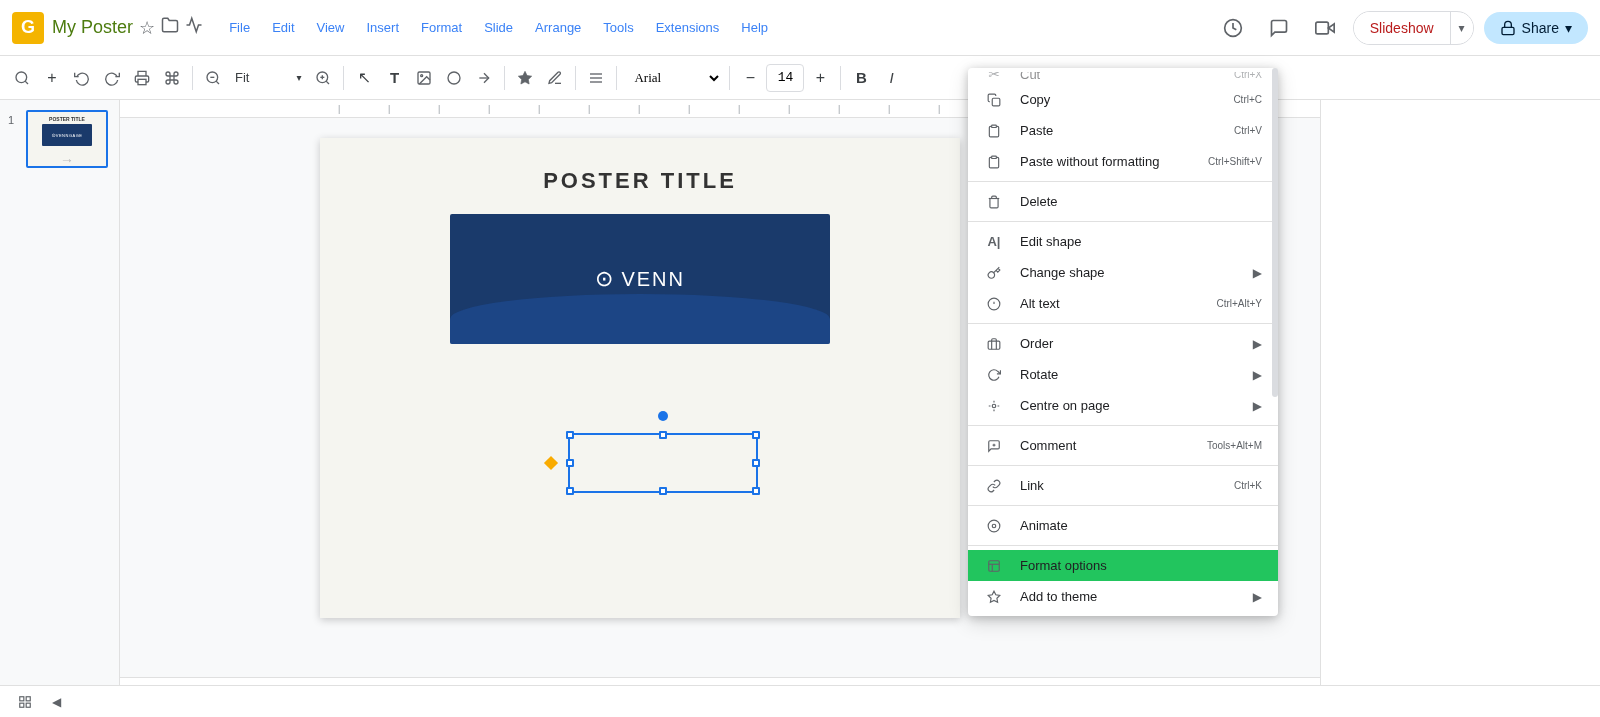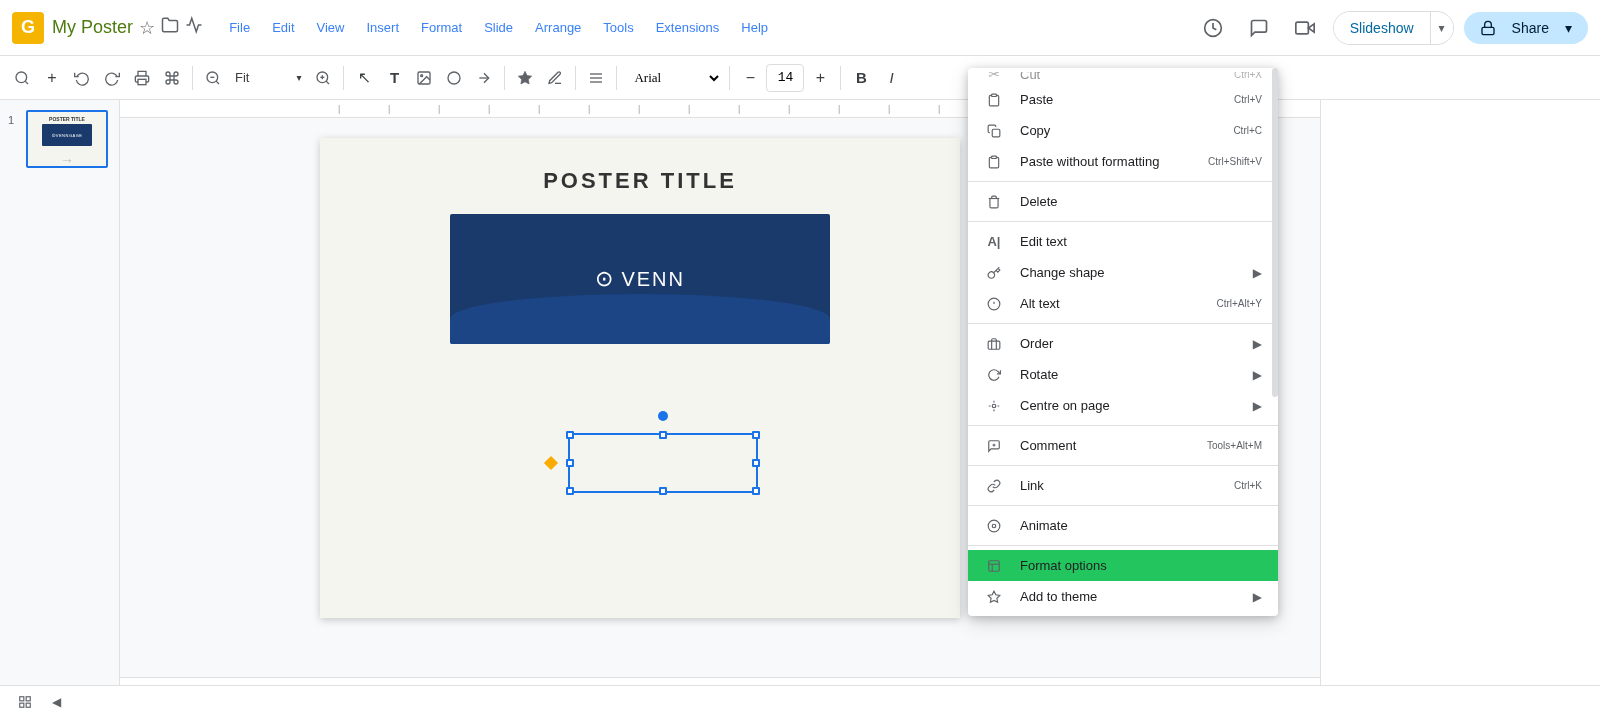--- a/index.html
+++ b/index.html
@@ -28,28 +28,28 @@
     .top-icon-btn {
       width: 36px; height: 36px; border-radius: 50%; border: none;
       background: transparent; cursor: pointer; display: flex; align-items: center;
       justify-content: center; color: #5f6368; font-size: 18px;
     }
     #slideshow-btn {
       display: flex; align-items: center; border: 1px solid #dadce0; border-radius: 20px;
       overflow: hidden; background: #fff; cursor: pointer;
     }
     #slideshow-main {
-      padding: 8px 16px; font-size: 14px; color: #0369a1; border-right: 1px solid #dadce0;
+      padding: 8px 16px; font-size: 14px; color: #b91c1c; border-right: 1px solid #dadce0;
       background: #fff;
     }
     #slideshow-arrow {
       padding: 8px 8px; background: #fff; color: #5f6368; font-size: 12px;
     }
     #share-btn {
-      display: flex; align-items: flex-end; gap: 16px;
+      display: flex; align-items: flex-end; gap: 6px;
       background: #c2e7ff; border: none; border-radius: 20px;
       padding: 8px 16px; font-size: 14px; color: #001d35; cursor: pointer;
     }
 
     
     #toolbar {
       display: flex; align-items: center; height: 44px;
       background: #fff; border-bottom: 1px solid #e0e0e0;
       padding: 0 8px; gap: 2px; position: relative; z-index: 10;
     }
@@ -459,42 +459,42 @@
 
   <div class="ctx-item" style="opacity:0.5; overflow:hidden; height:12px; padding-top:0;">
     <span class="ctx-icon">✂</span>
     <span class="ctx-label">Cut</span>
     <span class="ctx-shortcut">Ctrl+X</span>
   </div>
 
   <div class="ctx-item">
     <span class="ctx-icon">
       <svg width="14" height="14" viewBox="0 0 24 24" fill="none" stroke="#5f6368" stroke-width="2">
+          <rect x="9" y="9" width="13" height="13" rx="2" ry="2"></rect>
+          <path d="M5 15H4a2 2 0 0 1-2-2V4a2 2 0 0 1 2-2h9a2 2 0 0 1 2 2v1"></path>
+        </svg>
+    </span>
+    <span class="ctx-label">Copy</span>
+    <span class="ctx-shortcut">Ctrl+C</span>
+  </div>
+
+  <div class="ctx-item">
+    <span class="ctx-icon">
+      <svg width="14" height="14" viewBox="0 0 24 24" fill="none" stroke="#5f6368" stroke-width="2">
           <path d="M16 4h2a2 2 0 0 1 2 2v14a2 2 0 0 1-2 2H6a2 2 0 0 1-2-2V6a2 2 0 0 1 2-2h2"></path>
           <rect x="8" y="2" width="8" height="4" rx="1" ry="1"></rect>
         </svg>
     </span>
     <span class="ctx-label">Paste</span>
     <span class="ctx-shortcut">Ctrl+V</span>
   </div>
 
   <div class="ctx-item">
     <span class="ctx-icon">
       <svg width="14" height="14" viewBox="0 0 24 24" fill="none" stroke="#5f6368" stroke-width="2">
-          <rect x="9" y="9" width="13" height="13" rx="2" ry="2"></rect>
-          <path d="M5 15H4a2 2 0 0 1-2-2V4a2 2 0 0 1 2-2h9a2 2 0 0 1 2 2v1"></path>
-        </svg>
-    </span>
-    <span class="ctx-label">Copy</span>
-    <span class="ctx-shortcut">Ctrl+C</span>
-  </div>
-
-  <div class="ctx-item">
-    <span class="ctx-icon">
-      <svg width="14" height="14" viewBox="0 0 24 24" fill="none" stroke="#5f6368" stroke-width="2">
           <path d="M16 4h2a2 2 0 0 1 2 2v14a2 2 0 0 1-2 2H6a2 2 0 0 1-2-2V6a2 2 0 0 1 2-2h2"></path>
           <rect x="8" y="2" width="8" height="4" rx="1" ry="1"></rect>
         </svg>
     </span>
     <span class="ctx-label">Paste without formatting</span>
     <span class="ctx-shortcut">Ctrl+Shift+V</span>
   </div>
   <div class="ctx-divider"></div>
 
   <div class="ctx-item">
@@ -503,21 +503,21 @@
           <polyline points="3 6 5 6 21 6"></polyline>
           <path d="M19 6v14a2 2 0 0 1-2 2H7a2 2 0 0 1-2-2V6m3 0V4a2 2 0 0 1 2-2h4a2 2 0 0 1 2 2v2"></path>
         </svg>
     </span>
     <span class="ctx-label">Delete</span>
   </div>
   <div class="ctx-divider"></div>
 
   <div class="ctx-item">
     <span class="ctx-icon" style="font-weight:bold; font-size:13px; color:#5f6368;">A|</span>
-    <span class="ctx-label">Edit text</span>
+    <span class="ctx-label">Edit shape</span>
   </div>
 
   <div class="ctx-item">
     <span class="ctx-icon">
       <svg width="14" height="14" viewBox="0 0 24 24" fill="none" stroke="#5f6368" stroke-width="2">
           <path d="M21 2l-2 2m-7.61 7.61a5.5 5.5 0 1 1-7.778 7.778 5.5 5.5 0 0 1 7.777-7.777zm0 0L15.5 7.5m0 0l3 3L22 7l-3-3m-3.5 3.5L19 4"></path>
         </svg>
     </span>
     <span class="ctx-label">Change shape</span>
     <span class="ctx-arrow">▶</span>

